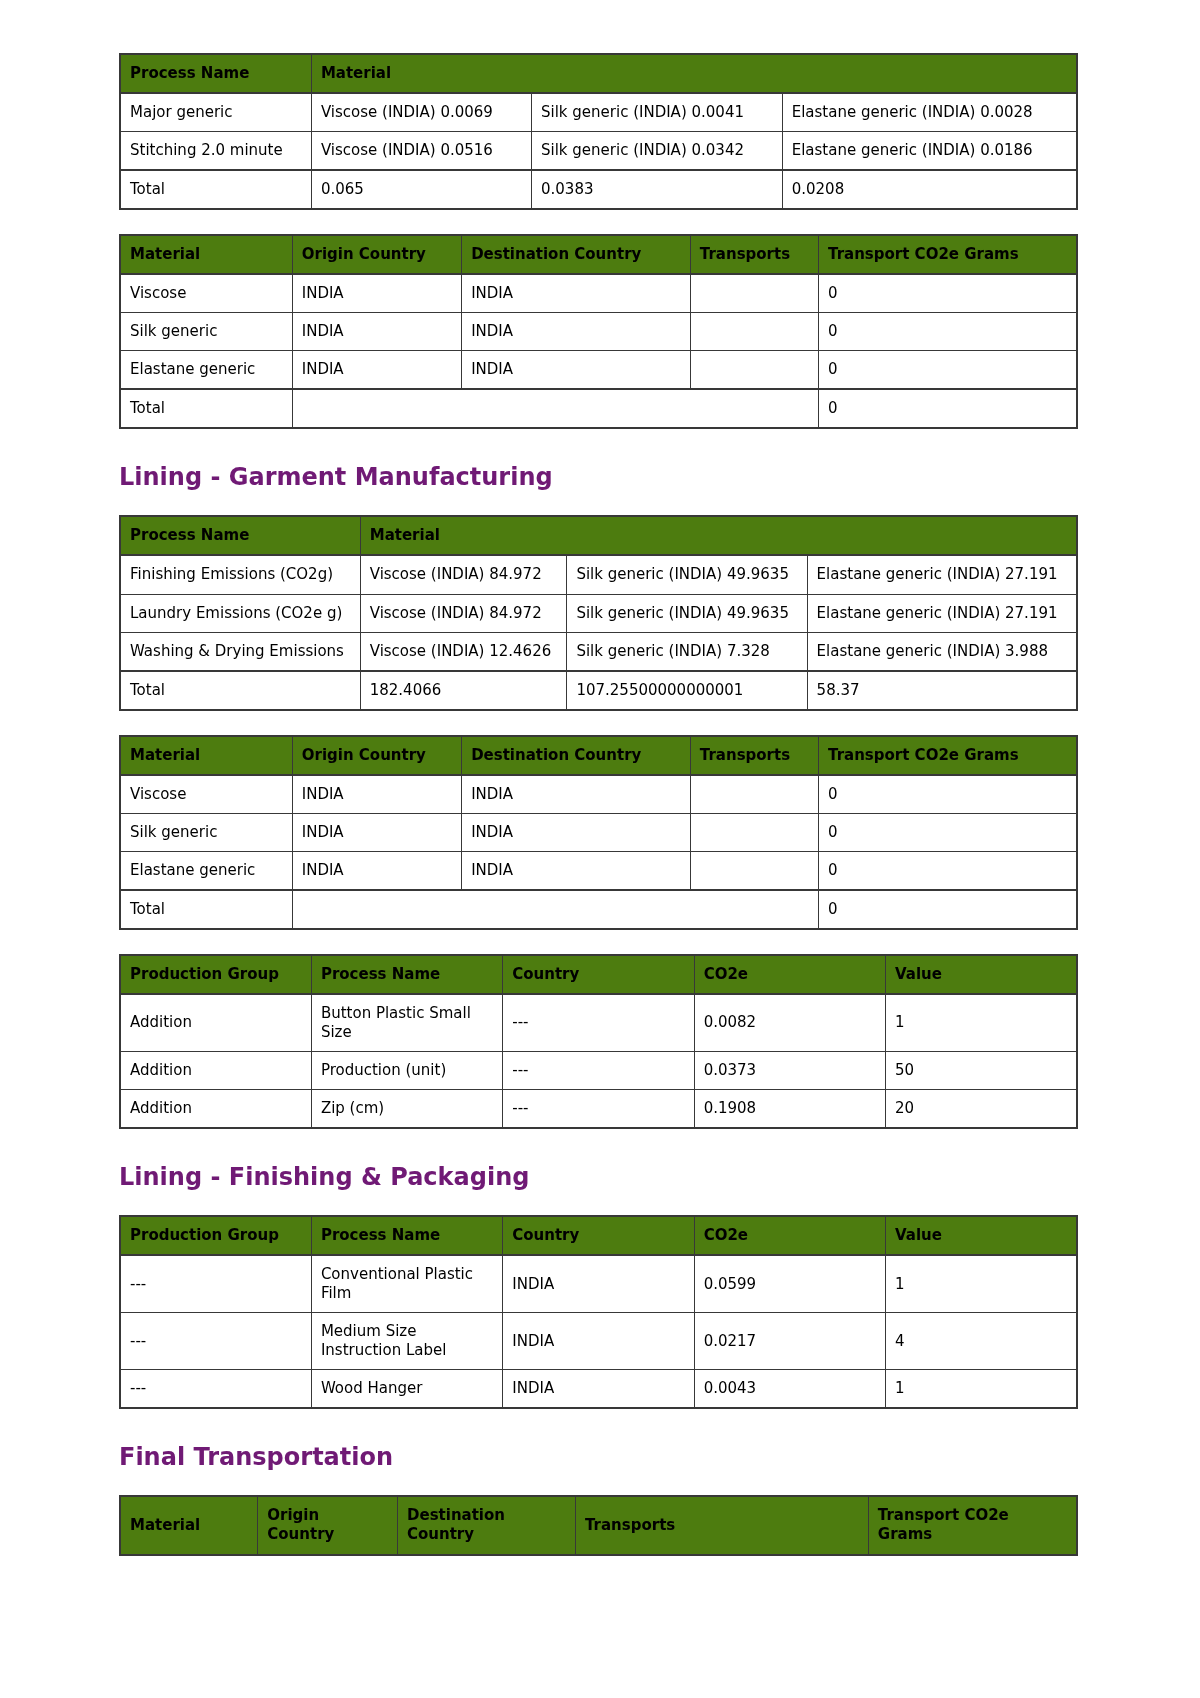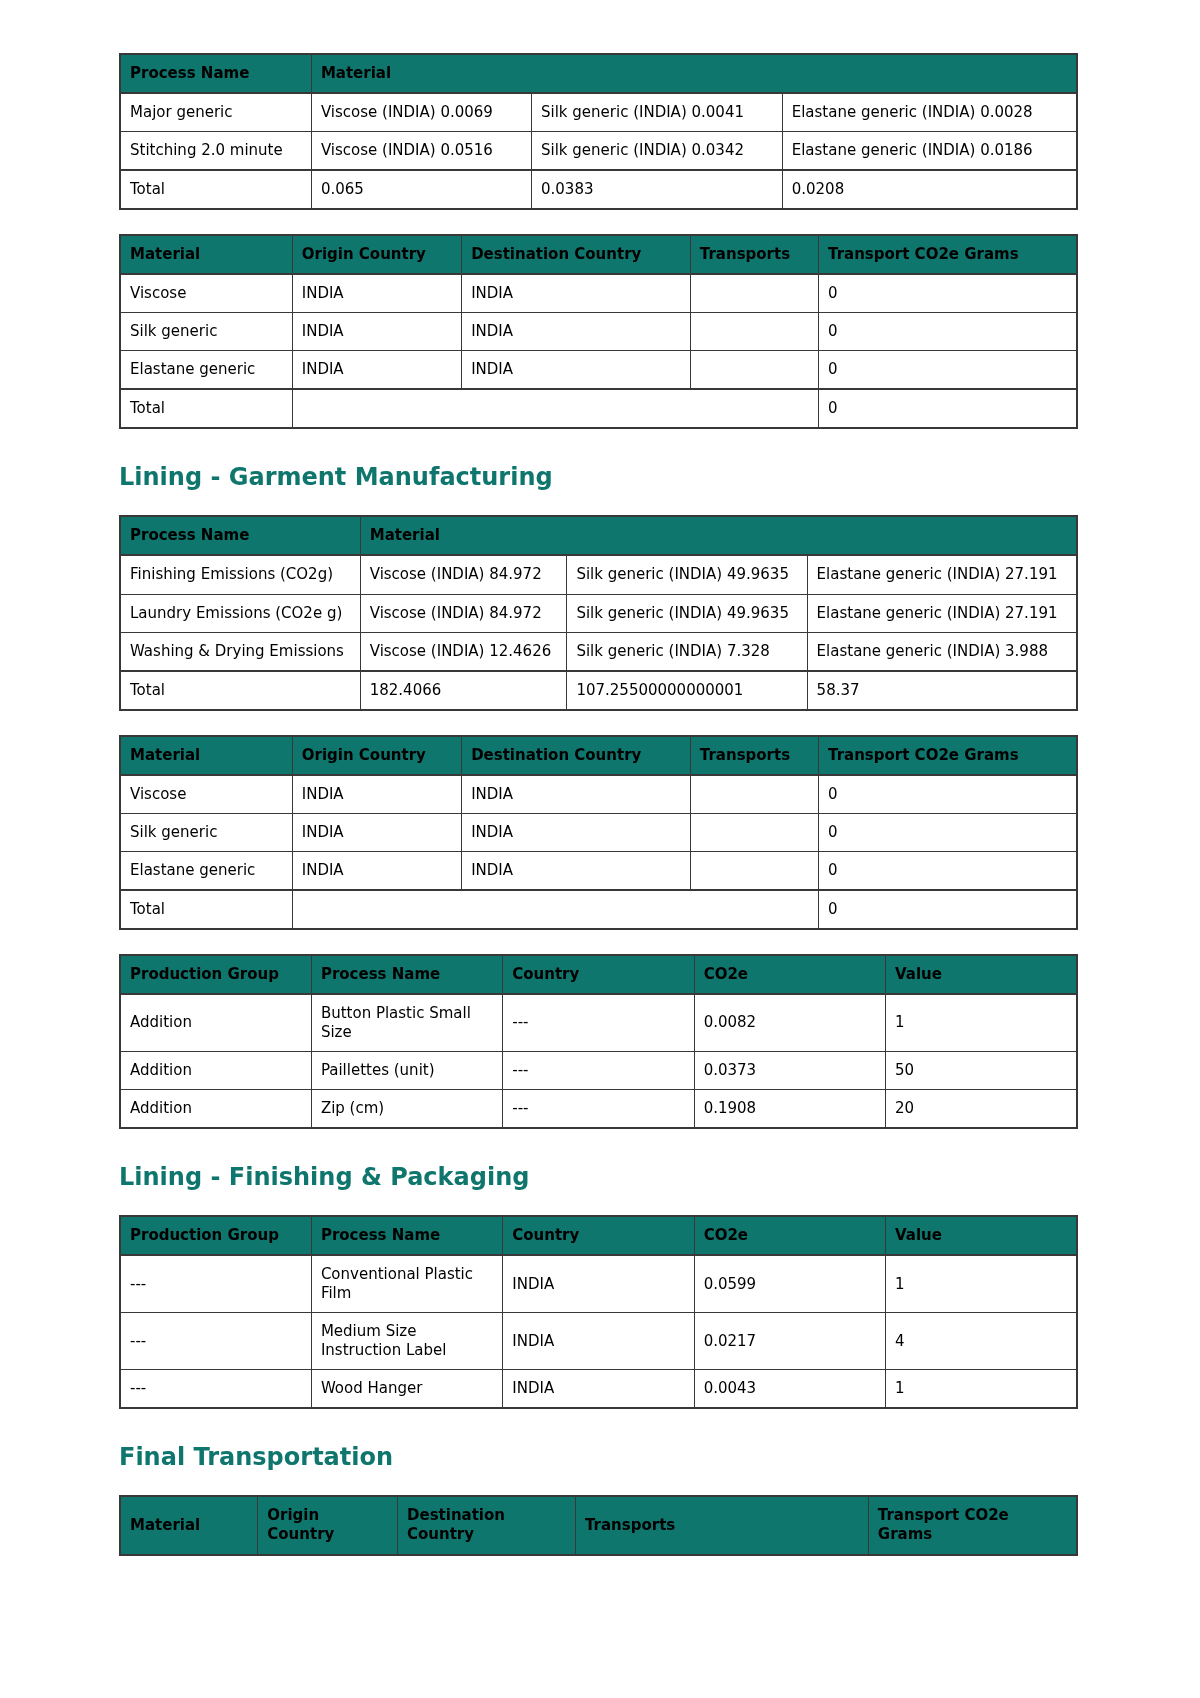--- a/index.html
+++ b/index.html
@@ -30,35 +30,35 @@
   table.data-table td {
     border: 1px solid #383838;
     padding: 9px 9px;
     font-size: 15px;
     line-height: 1.27;
     text-align: left;
     vertical-align: middle;
     overflow-wrap: break-word;
   }
   table.data-table thead th {
-    background: #0f766e;
+    background: #4d7c0f;
     font-weight: bold;
   }
   table.data-table thead {
     border-bottom: 2px solid #383838;
   }
   tr.total-row td {
     font-weight: normal;
     border-top: 2px solid #383838;
   }
   h1.section-heading {
     font-size: 24px;
     font-weight: bold;
     margin: 34px 0 24px 0;
-    color: #0f766e;
+    color: #701a75;
   }
 </style>
 </head>
 <body>
 
 <div class="page">
 
   <table class="data-table" data-table="tables.process_cutting">
       <colgroup>
         <col style="width: 20%;">
@@ -251,21 +251,21 @@
       <tbody>
         <tr>
           <td>Addition</td>
           <td>Button Plastic Small Size</td>
           <td>---</td>
           <td>0.0082</td>
           <td>1</td>
         </tr>
         <tr>
           <td>Addition</td>
-          <td>Paillettes (unit)</td>
+          <td>Production (unit)</td>
           <td>---</td>
           <td>0.0373</td>
           <td>50</td>
         </tr>
         <tr>
           <td>Addition</td>
           <td>Zip (cm)</td>
           <td>---</td>
           <td>0.1908</td>
           <td>20</td>

